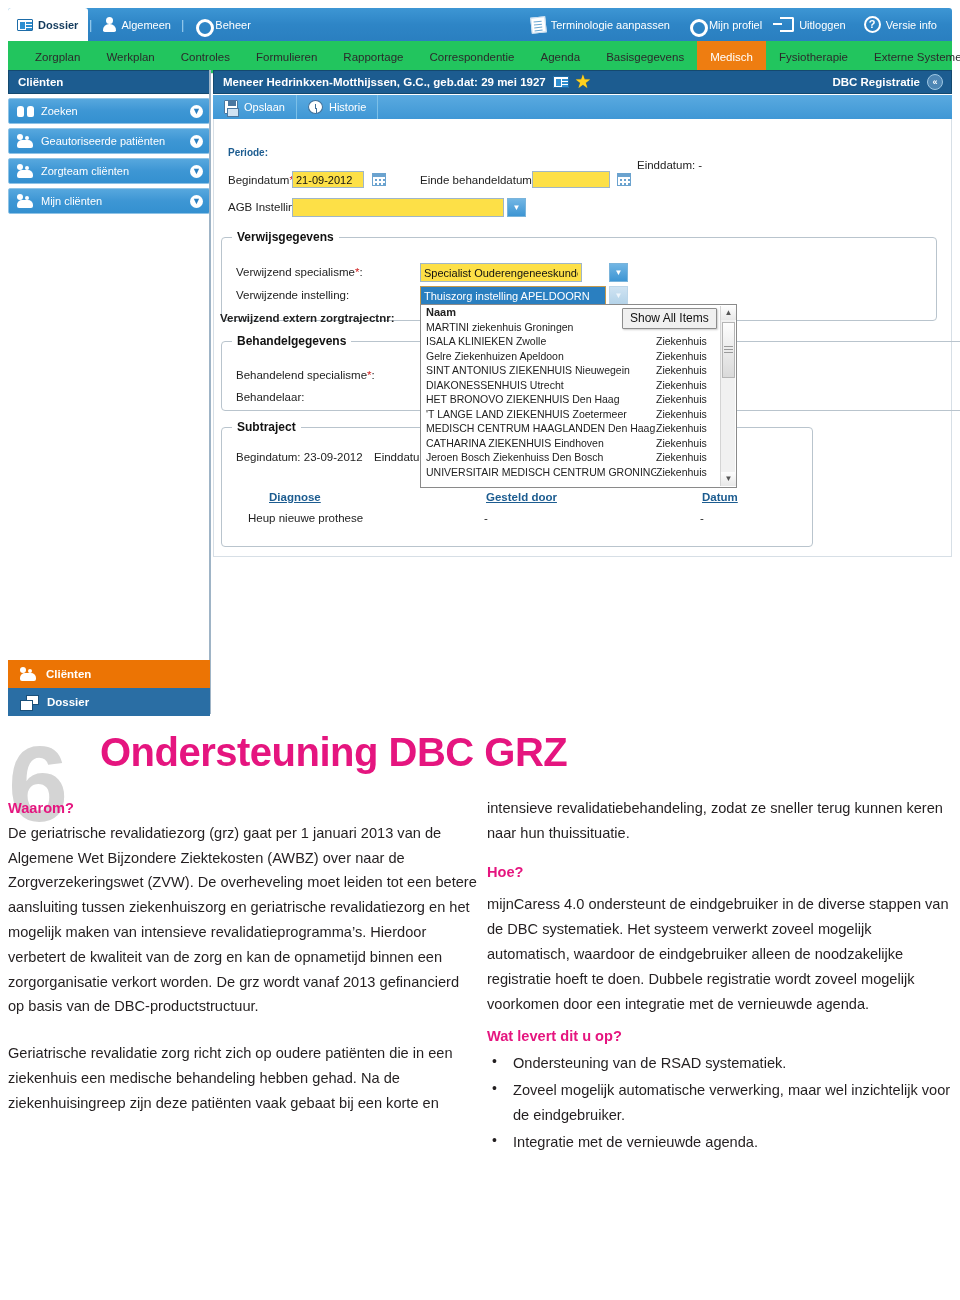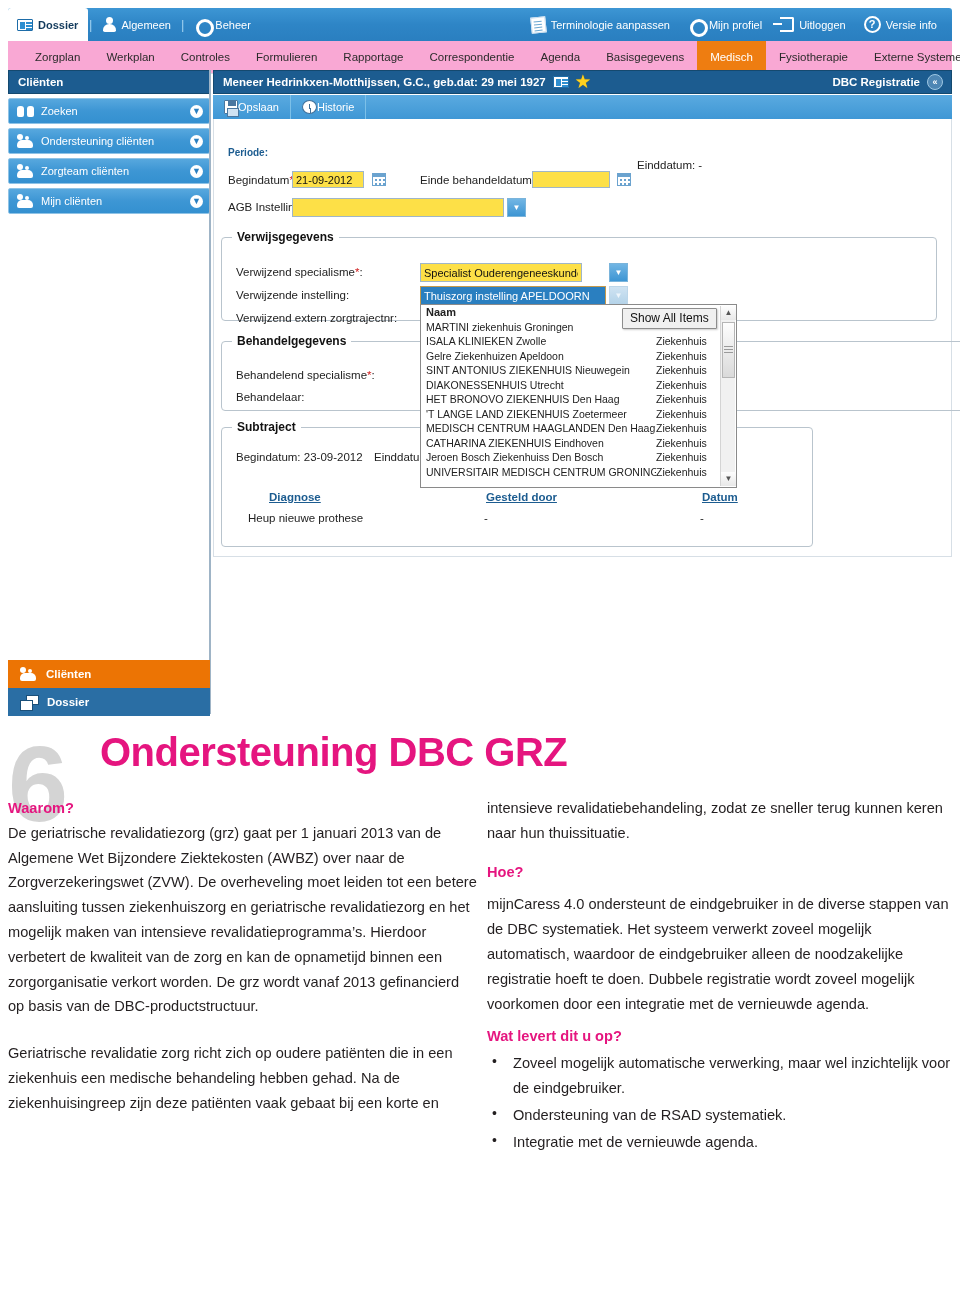--- a/index.html
+++ b/index.html
@@ -58,21 +58,21 @@
                    box-shadow:0 3px 0 #6aa6d0, 0 6px 0 #6aa6d0, 0 9px 0 #6aa6d0; }
   .ic-logout { width: 14px; height: 15px; border:2px solid #fff; border-left:none; border-radius:0 2px 2px 0; }
   .ic-logout::after{ content:""; position:absolute; left:-7px; top:4px; width:9px; height:2px; background:#fff; }
   .ic-help { width: 17px; height: 17px; border-radius:50%; border:2px solid #fff; color:#fff;
              font-size:11px; font-weight:bold; text-align:center; line-height:13px; }
 
   
   .tabbar {
     position: absolute; left: 8px; top: 41px;
     width: 944px; height: 33px;
-    background: #f9a8d4;
+    background: #22c55e;
     border-bottom: 1px solid #cfd9e2;
     display: flex; align-items: stretch;
     padding-left: 14px;
   }
   .tabbar .tb {
     display: flex; align-items: center; padding: 0 13px;
     font-size: 11.5px; color: #2b2b2b; white-space: nowrap;
   }
   .tabbar .tb.active { background: #ee7d11; color: #ffffff; }
 
@@ -128,21 +128,21 @@
   .ic-star { color: #ffd21f; font-size: 16px; line-height: 14px; text-shadow: 0 0 1px #c29200; }
   .ic-collapse { width:16px; height:16px; border-radius:50%; background:#4e86b4; border:1px solid #9ec7e3;
       color:#fff; font-size:9px; line-height:14px; text-align:center; }
 
   
   .ptool {
     position: absolute; left: 213px; top: 95px; width: 739px; height: 24px;
     background: linear-gradient(to bottom, #5aaae0, #3f97d5);
     display: flex; align-items: stretch;
   }
-  .ptool .tbtn { display:flex; align-items:center; padding: 0 11px; color:#fff; font-size:11px;
+  .ptool .tbtn { display:flex; align-items:center; gap:6px; padding: 0 11px; color:#fff; font-size:11px;
                  border-right: 1px solid #7cc0e8; }
   .ic-save { width:14px;height:14px;background:#fff;border:1px solid #4a77a0;border-radius:1px; }
   .ic-save::before{content:"";position:absolute;left:3px;top:0;width:8px;height:5px;background:#4a77a0;}
   .ic-save::after{content:"";position:absolute;left:2px;top:7px;width:10px;height:7px;background:#cfe2f2;border:1px solid #4a77a0;}
   .ic-hist { width:15px;height:14px;border-radius:50%;background:#fff;border:1px solid #3f6f99; }
   .ic-hist::after{content:"";position:absolute;left:6px;top:3px;width:1.5px;height:5px;background:#3f6f99;
       box-shadow:1px 4px 0 #3f6f99;}
 
   
   .formbody {
@@ -285,21 +285,21 @@
 
   <div class="leftpanel">
     <div class="lp-head">Cliënten</div>
     <div class="lp-item">
       <span class="ic ic-bino"></span>
       <span class="lbl">Zoeken</span>
       <span class="chev">▼</span>
     </div>
     <div class="lp-item">
       <span class="ic ic-people"></span>
-      <span class="lbl">Ondersteuning cliënten</span>
+      <span class="lbl">Geautoriseerde patiënten</span>
       <span class="chev">▼</span>
     </div>
     <div class="lp-item">
       <span class="ic ic-people"></span>
       <span class="lbl">Zorgteam cliënten</span>
       <span class="chev">▼</span>
     </div>
     <div class="lp-item">
       <span class="ic ic-people"></span>
       <span class="lbl">Mijn cliënten</span>
@@ -366,21 +366,21 @@
     <div style="position:absolute;left:22px;top:147px;" class="lbl-f">
       <span>Verwijzend specialisme</span><span class="req">*</span>:
     </div>
     <input class="inp" style="position: absolute; left: 206px; top: 144px; width: 162px; height: 19px;" value="Specialist Ouderengeneeskunde">
     <div class="ddbtn" style="position:absolute;left:395px;top:144px;">▼</div>
 
     <div style="position:absolute;left:22px;top:170px;" class="lbl-f">Verwijzende instelling:</div>
     <div class="combo-sel" style="position:absolute;left:206px;top:167px;width:186px;height:19px;line-height:18px;">Thuiszorg instelling APELDOORN</div>
     <div class="ddbtn dim" style="position:absolute;left:395px;top:167px;">▼</div>
 
-    <div style="position:absolute;left:22px;top:193px;" class="lbl-f">Verwijzend extern zorgtrajectnr:</div>
+    <div style="position:absolute;left:6px;top:193px;font-weight:bold;" class="lbl-f">Verwijzend extern zorgtrajectnr:</div>
 
     <div class="fieldset" style="left:7px;top:222px;width:840px;height:70px;">
       <span class="fs-legend">Behandelgegevens</span>
     </div>
     <div style="position:absolute;left:22px;top:250px;" class="lbl-f">
       <span>Behandelend specialisme</span><span class="req">*</span>:
     </div>
     <div style="position:absolute;left:22px;top:272px;" class="lbl-f">Behandelaar:</div>
 
     <div class="fieldset" style="left:7px;top:308px;width:592px;height:120px;">
@@ -475,18 +475,18 @@
 
   <div class="col right">
     <div class="p">intensieve revalidatiebehandeling, zodat ze sneller terug kunnen keren naar hun thuissituatie.</div>
     <div style="height:14px"></div>
     <div class="h-pink">Hoe?</div>
     <div style="height:8px"></div>
     <div class="p">mijnCaress 4.0 ondersteunt de eindgebruiker in de diverse stappen van de DBC systematiek. Het systeem verwerkt zoveel mogelijk automatisch, waardoor de eindgebruiker alleen de noodzakelijke registratie hoeft te doen. Dubbele registratie wordt zoveel mogelijk voorkomen door een integratie met de vernieuwde agenda.</div>
     <div style="height:8px"></div>
     <div class="h-pink">Wat levert dit u op?</div>
     <ul class="bul">
+      <li>Ondersteuning van de RSAD systematiek.</li>
       <li>Zoveel mogelijk automatische verwerking, maar wel inzichtelijk voor de eindgebruiker.</li>
-      <li>Ondersteuning van de RSAD systematiek.</li>
       <li>Integratie met de vernieuwde agenda.</li>
     </ul>
   </div>
 </div>
 
 </body></html>

